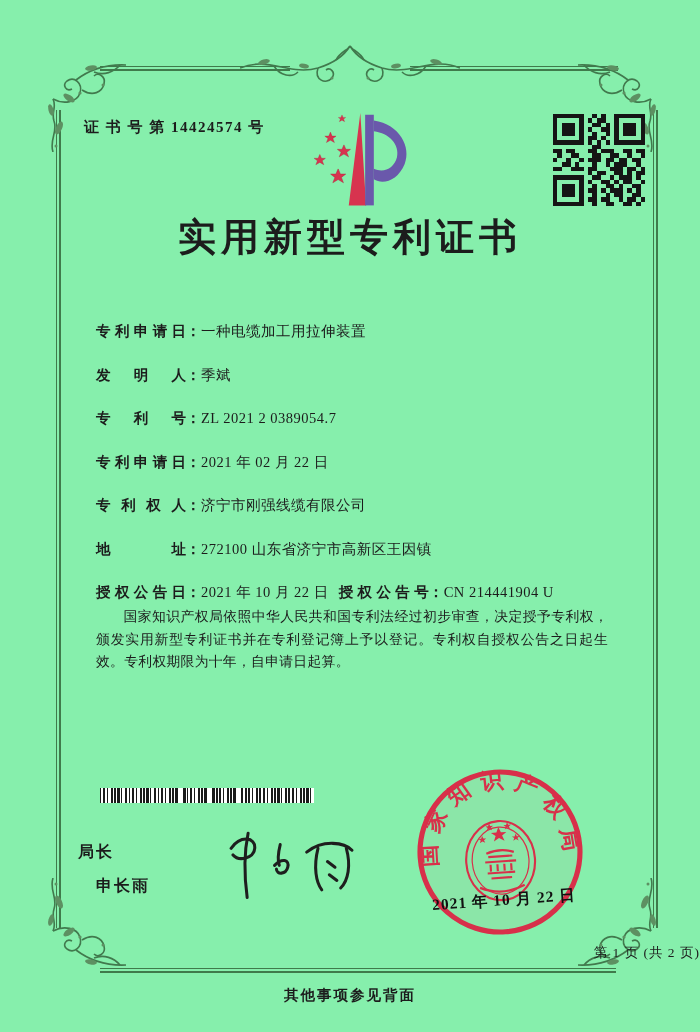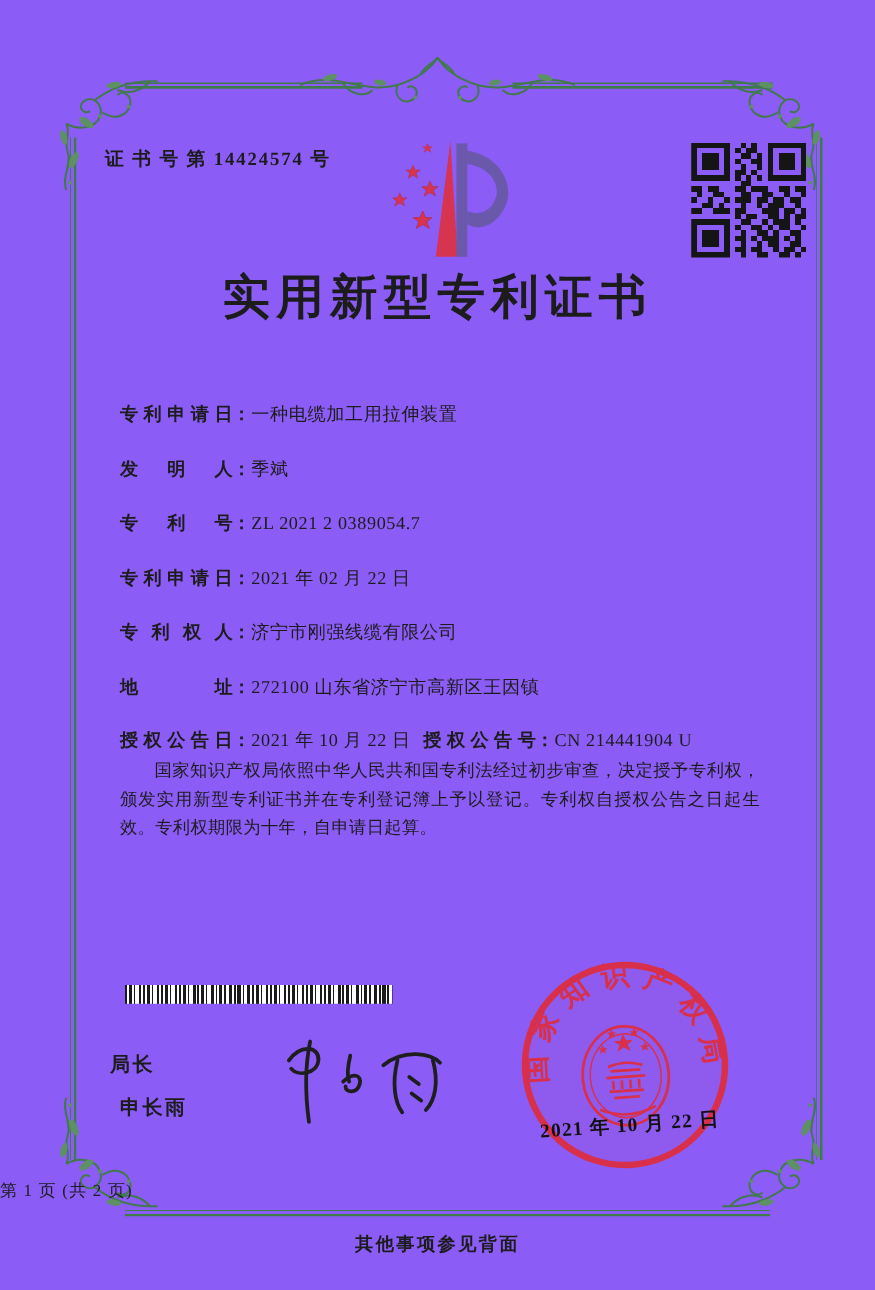--- a/index.html
+++ b/index.html
@@ -1,18 +1,18 @@
 <!DOCTYPE html>
 <html><head>
 <meta charset="utf-8">
 <style>
   html,body{margin:0;padding:0;background:#e8e8e8;}
   .page{
     position:relative; width:700px; height:1032px; margin:0 auto;
-    background:#8b5cf6; overflow:hidden;
+    background:#86efac; overflow:hidden;
     font-family:"Liberation Serif","DejaVu Serif",serif; color:#1c1c1c;
   }
   
   .b-top,.b-bottom{position:absolute;height:5px;
     background:linear-gradient(180deg,#3f7a4b 0 1px,transparent 1px 3px,#3f7a4b 3px 5px);}
   .b-left,.b-right{position:absolute;width:5px;
     background:linear-gradient(90deg,#3f7a4b 0 1px,transparent 1px 3px,#3f7a4b 3px 5px);}
   .b-top.seg1{left:100px;top:66px;width:190px;}
   .b-top.seg2{left:410px;top:66px;width:208px;}
   .b-bottom.seg1{left:100px;top:968px;width:516px;}
@@ -41,31 +41,31 @@
 
   .body-text{position:absolute;left:96px;top:606px;width:512px;
     font-size:13.8px;line-height:1.64;text-align:justify;letter-spacing:0.3px;}
   .body-text p{margin:0;text-indent:2em;}
 
   .barcode{position:absolute;left:100px;top:788px;width:214px;height:15px;
     background:repeating-linear-gradient(90deg,
       #1a1a1a 0 1.5px,#fff 1.5px 3px,#1a1a1a 3px 5.5px,#fff 5.5px 7px,
       #1a1a1a 7px 8px,#fff 8px 11px,#1a1a1a 11px 13px,#fff 13px 14.5px);}
 
-  .official-title{position:absolute;left:88px;top:842px;font-size:16px;font-weight:600;
+  .official-title{position:absolute;left:78px;top:842px;font-size:16px;font-weight:600;
     font-family:"Liberation Sans","DejaVu Sans",sans-serif;letter-spacing:2px;}
   .official-name{position:absolute;left:96px;top:876px;font-size:16px;font-weight:600;
     font-family:Liberation Serif, serif;letter-spacing:2px;}
   .signature{position:absolute;left:205px;top:820px;width:175px;height:85px;}
 
   .seal{position:absolute;left:414px;top:766px;width:172px;height:172px;transform:rotate(-4deg);}
   .seal-date{position:absolute;left:432px;top:890px;font-size:15.5px;letter-spacing:1px;
     color:#111;transform:rotate(-4deg);z-index:5;font-weight:600;}
 
-  .page-info{position:absolute;left:0;top:944px;width:700px;text-align:left;font-size:13.5px;letter-spacing:1px;}
+  .page-info{position:absolute;left:0;top:944px;width:700px;text-align:right;font-size:13.5px;letter-spacing:1px;}
   .footer-note{position:absolute;left:0;top:986px;width:700px;text-align:center;
     font-size:14.5px;font-weight:700;letter-spacing:2px;}
 </style>
 </head>
 <body>
 
 <div class="page">
 
   <svg width="0" height="0" style="position:absolute">
     <defs>

